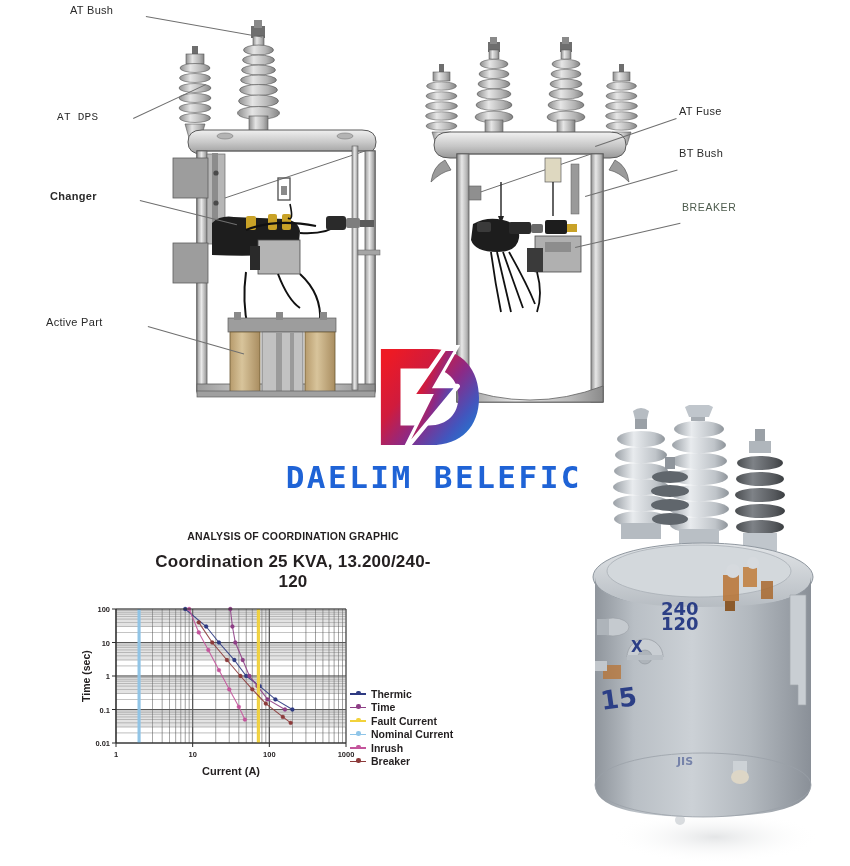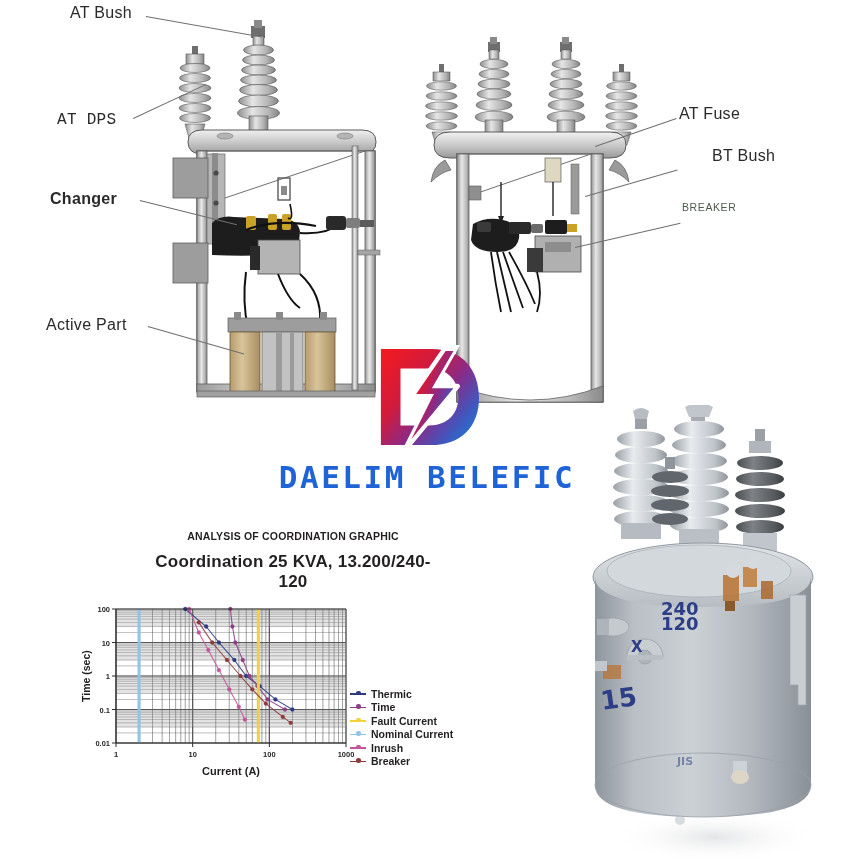--- a/index.html
+++ b/index.html
@@ -3,32 +3,32 @@
 <meta charset="utf-8">
 <title>Daelim Belefic Transformer Diagram</title>
 <style>
   html,body{margin:0;padding:0;background:#ffffff;}
   body{width:850px;height:866px;overflow:hidden;position:relative;
        font-family:"Liberation Sans","DejaVu Sans",sans-serif;color:#1a1a1a;}
 
   .page{position:absolute;left:0;top:0;width:850px;height:866px;background:#fff;}
 
   
-  .callout{position:absolute;font-size:16px;letter-spacing:.3px;color:#2a2a2a;white-space:nowrap;}
+  .callout{position:absolute;font-size:11px;letter-spacing:.3px;color:#2a2a2a;white-space:nowrap;}
   .callout.small{font-size:10.5px;color:#4d5b4d;letter-spacing:.6px;}
   .leader{position:absolute;height:0;border-top:1px solid #6f6f6f;transform-origin:0 0;}
 
   
   .cad{position:absolute;}
 
   
   #logo-block{position:absolute;left:272px;top:345px;width:310px;height:165px;text-align:center;}
   #logo-mark{width:108px;height:104px;display:block;margin:0 auto;}
   #logo-word{font-family:"DejaVu Sans Mono","Liberation Mono",monospace;
-     font-size:31px;font-weight:700;color:#1f63d6;letter-spacing:2.5px;margin-top:10px;}
+     font-size:31px;font-weight:700;color:#1f63d6;letter-spacing:2.5px;margin-top:10px;text-align:right;}
 
   
   #chart{position:absolute;left:78px;top:520px;width:430px;height:230px;}
   #chart-title{font-size:10.5px;font-weight:700;color:#231f20;text-align:center;
       letter-spacing:.2px;width:290px;margin:10px auto;}
   #chart-subtitle{font-size:17px;font-weight:700;color:#231f20;text-align:center;
       letter-spacing:.2px;width:290px;margin:7px auto 0;}
   #plot-wrap{position:relative;width:430px;height:180px;margin-top:9px;}
   #plot-svg{position:absolute;left:0;top:0;}
   #legend{position:absolute;left:272px;top:86px;}
@@ -283,21 +283,21 @@
 
   <div class="callout" style="left:50px;top:190px;font-weight:bold;">Changer</div>
   <div class="leader" style="left:140px;top:200px;width:100px;transform:rotate(14deg);"></div>
 
   <div class="callout" style="left:46px;top:316px;">Active Part</div>
   <div class="leader" style="left:148px;top:326px;width:100px;transform:rotate(16deg);"></div>
 
   <div class="callout" style="left:679px;top:105px;">AT Fuse</div>
   <div class="leader" style="left:595px;top:146px;width:86px;transform:rotate(-19deg);"></div>
 
-  <div class="callout" style="left:712px;top:147px;">BT Bush</div>
+  <div class="callout" style="left:679px;top:147px;">BT Bush</div>
   <div class="leader" style="left:585px;top:196px;width:96px;transform:rotate(-16deg);"></div>
 
   <div class="callout small" style="left:682px;top:201px;">BREAKER</div>
   <div class="leader" style="left:575px;top:247px;width:108px;transform:rotate(-13deg);"></div>
 
   <div id="logo-block">
     <svg id="logo-mark" viewBox="0 0 110 106">
       <defs>
         <linearGradient id="gBrand" x1="0" y1="0.15" x2="1" y2="0.95">
           <stop offset="0" stop-color="#ee1a24"></stop>

